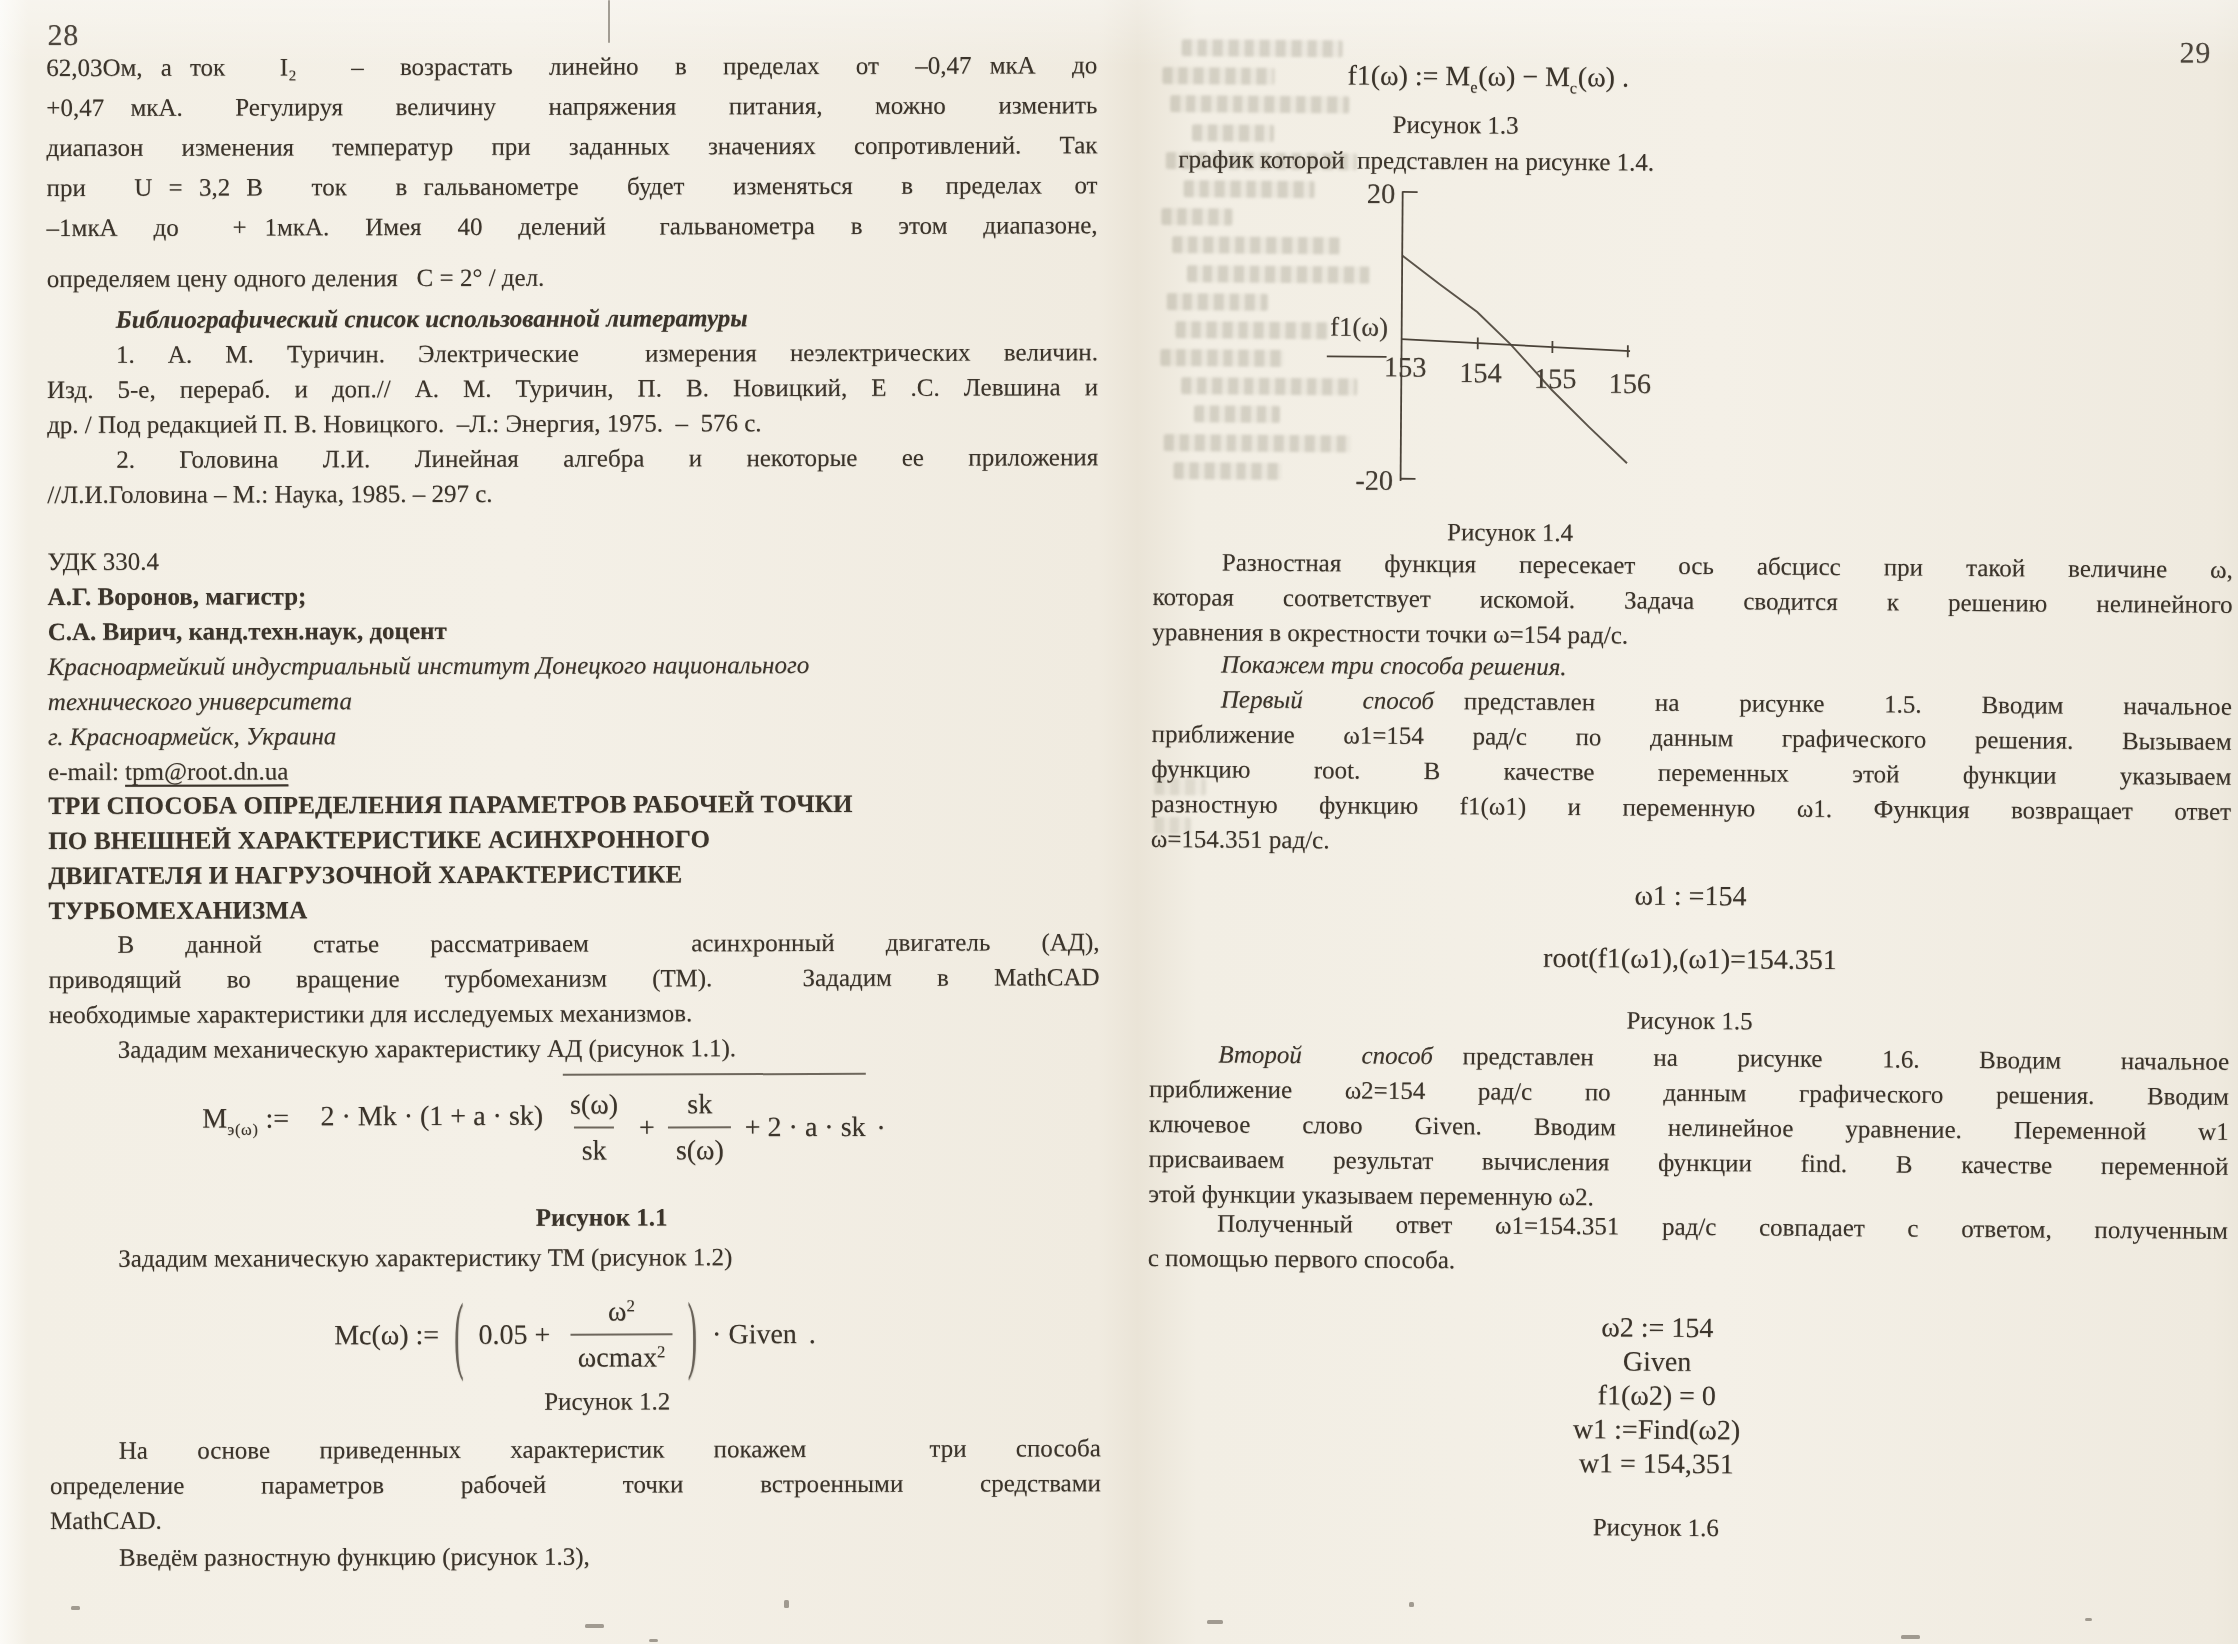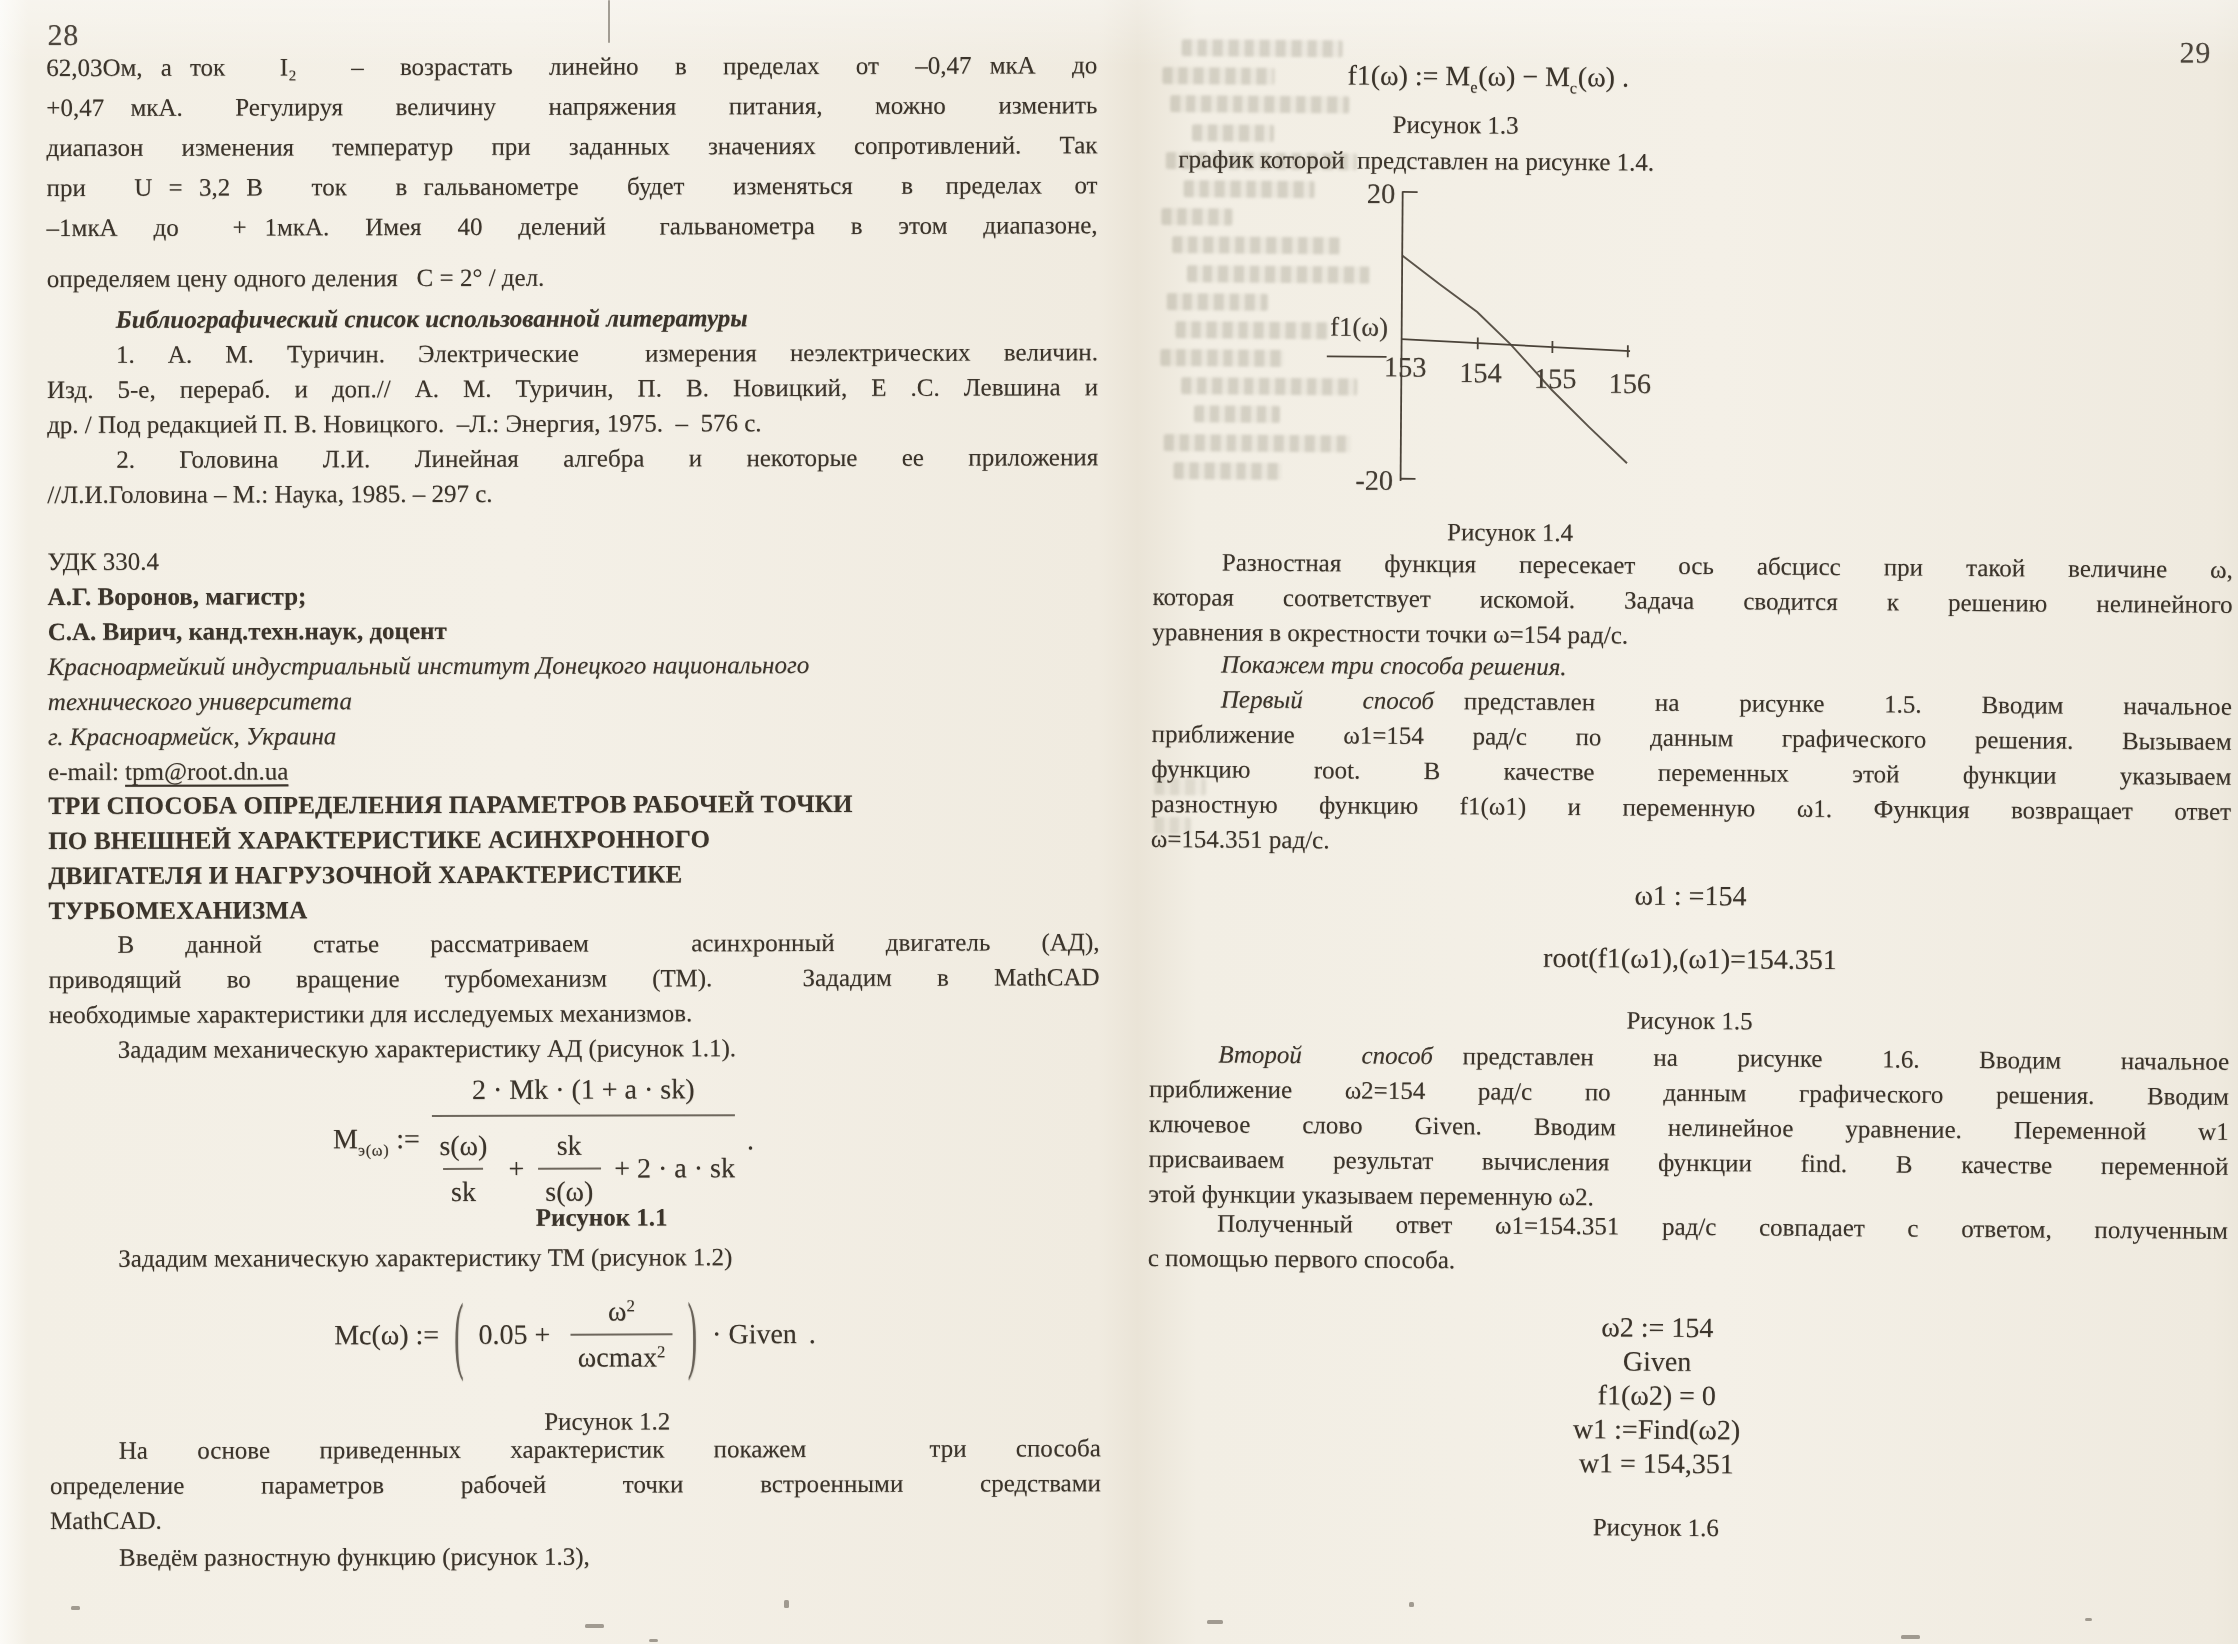--- a/index.html
+++ b/index.html
@@ -28,21 +28,21 @@
   .title .line{font-weight:bold;line-height:35px;letter-spacing:0.2px;}
   .center{text-align:center;}
   .caption{font-size:25px;}
   .capwrap{position:absolute;text-align:center;}
   .email-link{text-decoration:underline;text-underline-offset:4.5px;}
   
   .formula{font-size:28px;line-height:1.15;}
   .frow{display:flex;align-items:center;justify-content:center;gap:12px;width:fit-content;margin:0 auto;}
   .sub{font-size:.58em;vertical-align:-0.45em;letter-spacing:0.7px;}
   .supr{font-size:.6em;vertical-align:.55em;}
-  .bigfrac{display:inline-flex;flex-direction:column;align-items:center;}
+  .bigfrac{display:inline-flex;flex-direction:row;align-items:center;}
   .bf-num{padding:0 19.4px 9px;}
   .bf-den{display:inline-flex;align-items:center;gap:13.5px;border-top:2.2px solid rgba(66,58,47,.75);padding-top:13px;}
   .minifrac{display:inline-flex;flex-direction:column;align-items:center;}
   .mf-num{padding:0 7.5px 6px;}
   .mf-den{border-top:2.2px solid rgba(66,58,47,.75);padding:6px 7.5px 0;}
   .bigparen{display:inline-block;transform:scaleY(3.1);font-weight:200;opacity:.75;padding:0 3px;}
   .mc-inner{display:inline-flex;align-items:center;gap:20px;}
   
   .chart{position:absolute;}
   .chart text{font-family:"Liberation Serif","DejaVu Serif",serif;fill:#433c33;}
@@ -141,21 +141,21 @@
             <span class="mf-num"><span>ω</span><span class="supr">2</span></span>
             <span class="mf-den"><span>ωcmax</span><span class="supr">2</span></span>
           </span>
         </span>
         <span class="bigparen">)</span>
         <span>· Given</span>
         <span>.</span>
       </div>
     </div>
 
-    <div class="capwrap caption" style="top:1389px;left:408px;width:299px;margin-top:20px;">Рисунок 1.2</div>
+    <div class="capwrap caption" style="top:1389px;left:408px;width:299px;">Рисунок 1.2</div>
 
     <div class="abs" style="top:1433px;">
       <div class="line lh47 jl ind">На  основе  приведенных  характеристик  покажем     три  способа</div>
       <div class="line lh47 jl">определение   параметров   рабочей   точки   встроенными   средствами</div>
       <div class="line lh47">MathCAD.</div>
       <div class="line lh47 ind" style="margin-top:1.5px;">Введём разностную функцию (рисунок 1.3),</div>
     </div>
   </div>
 
   <div class="page page-right">

